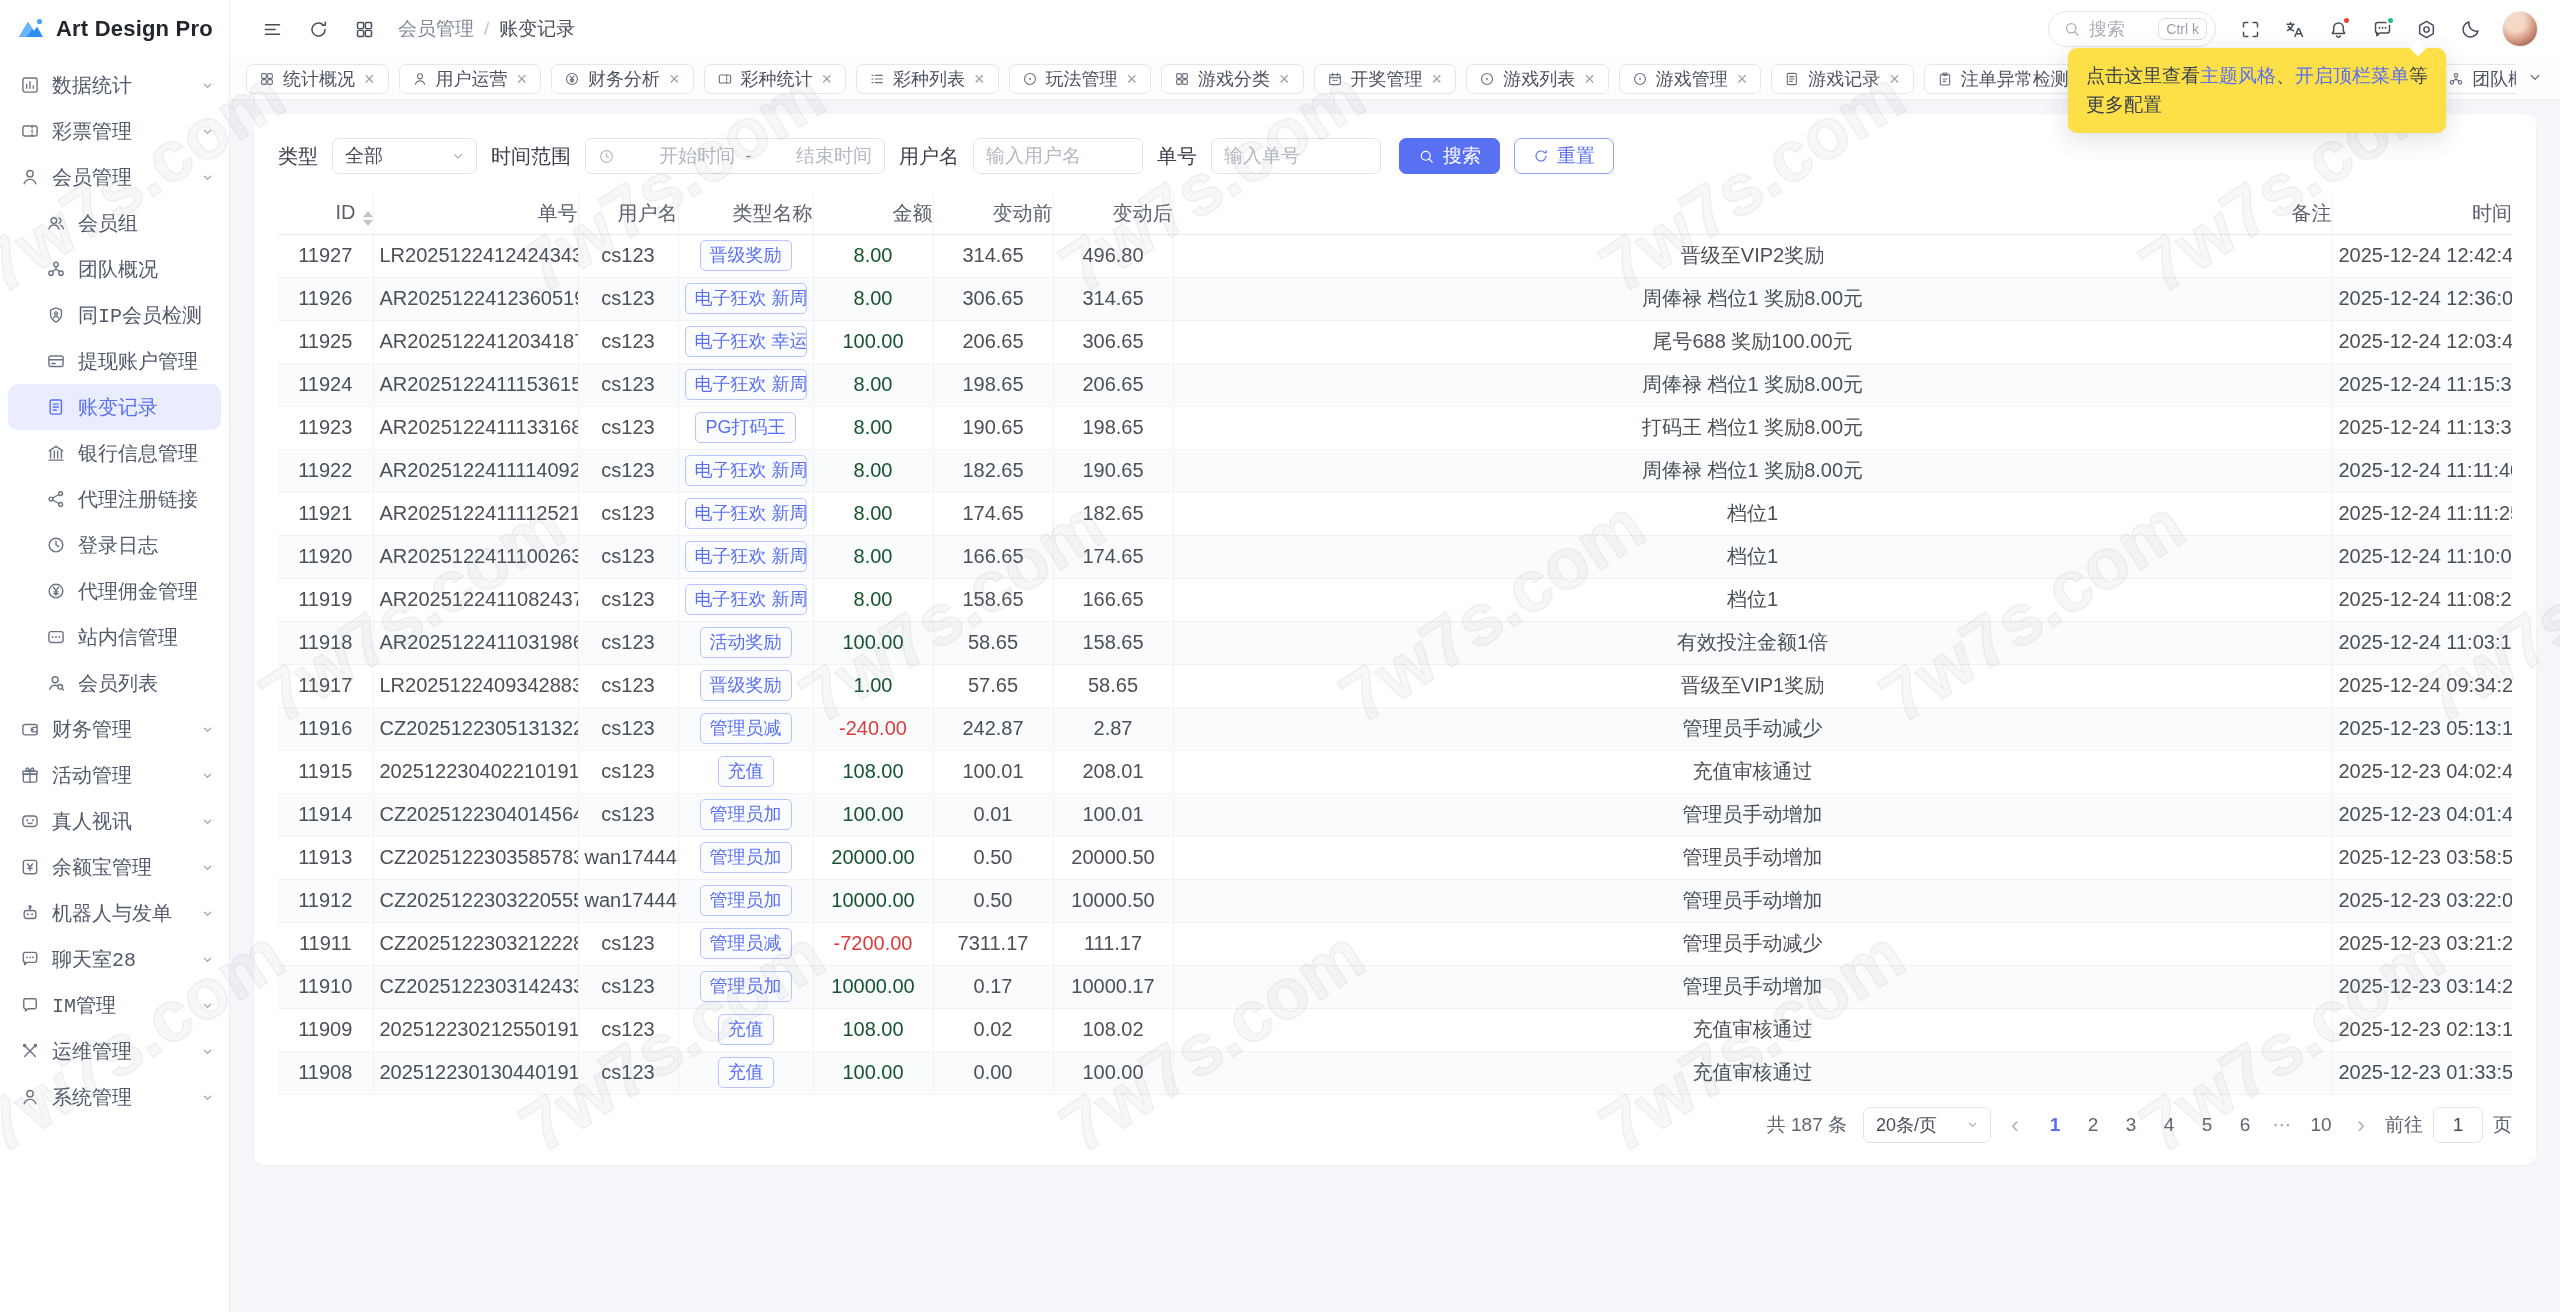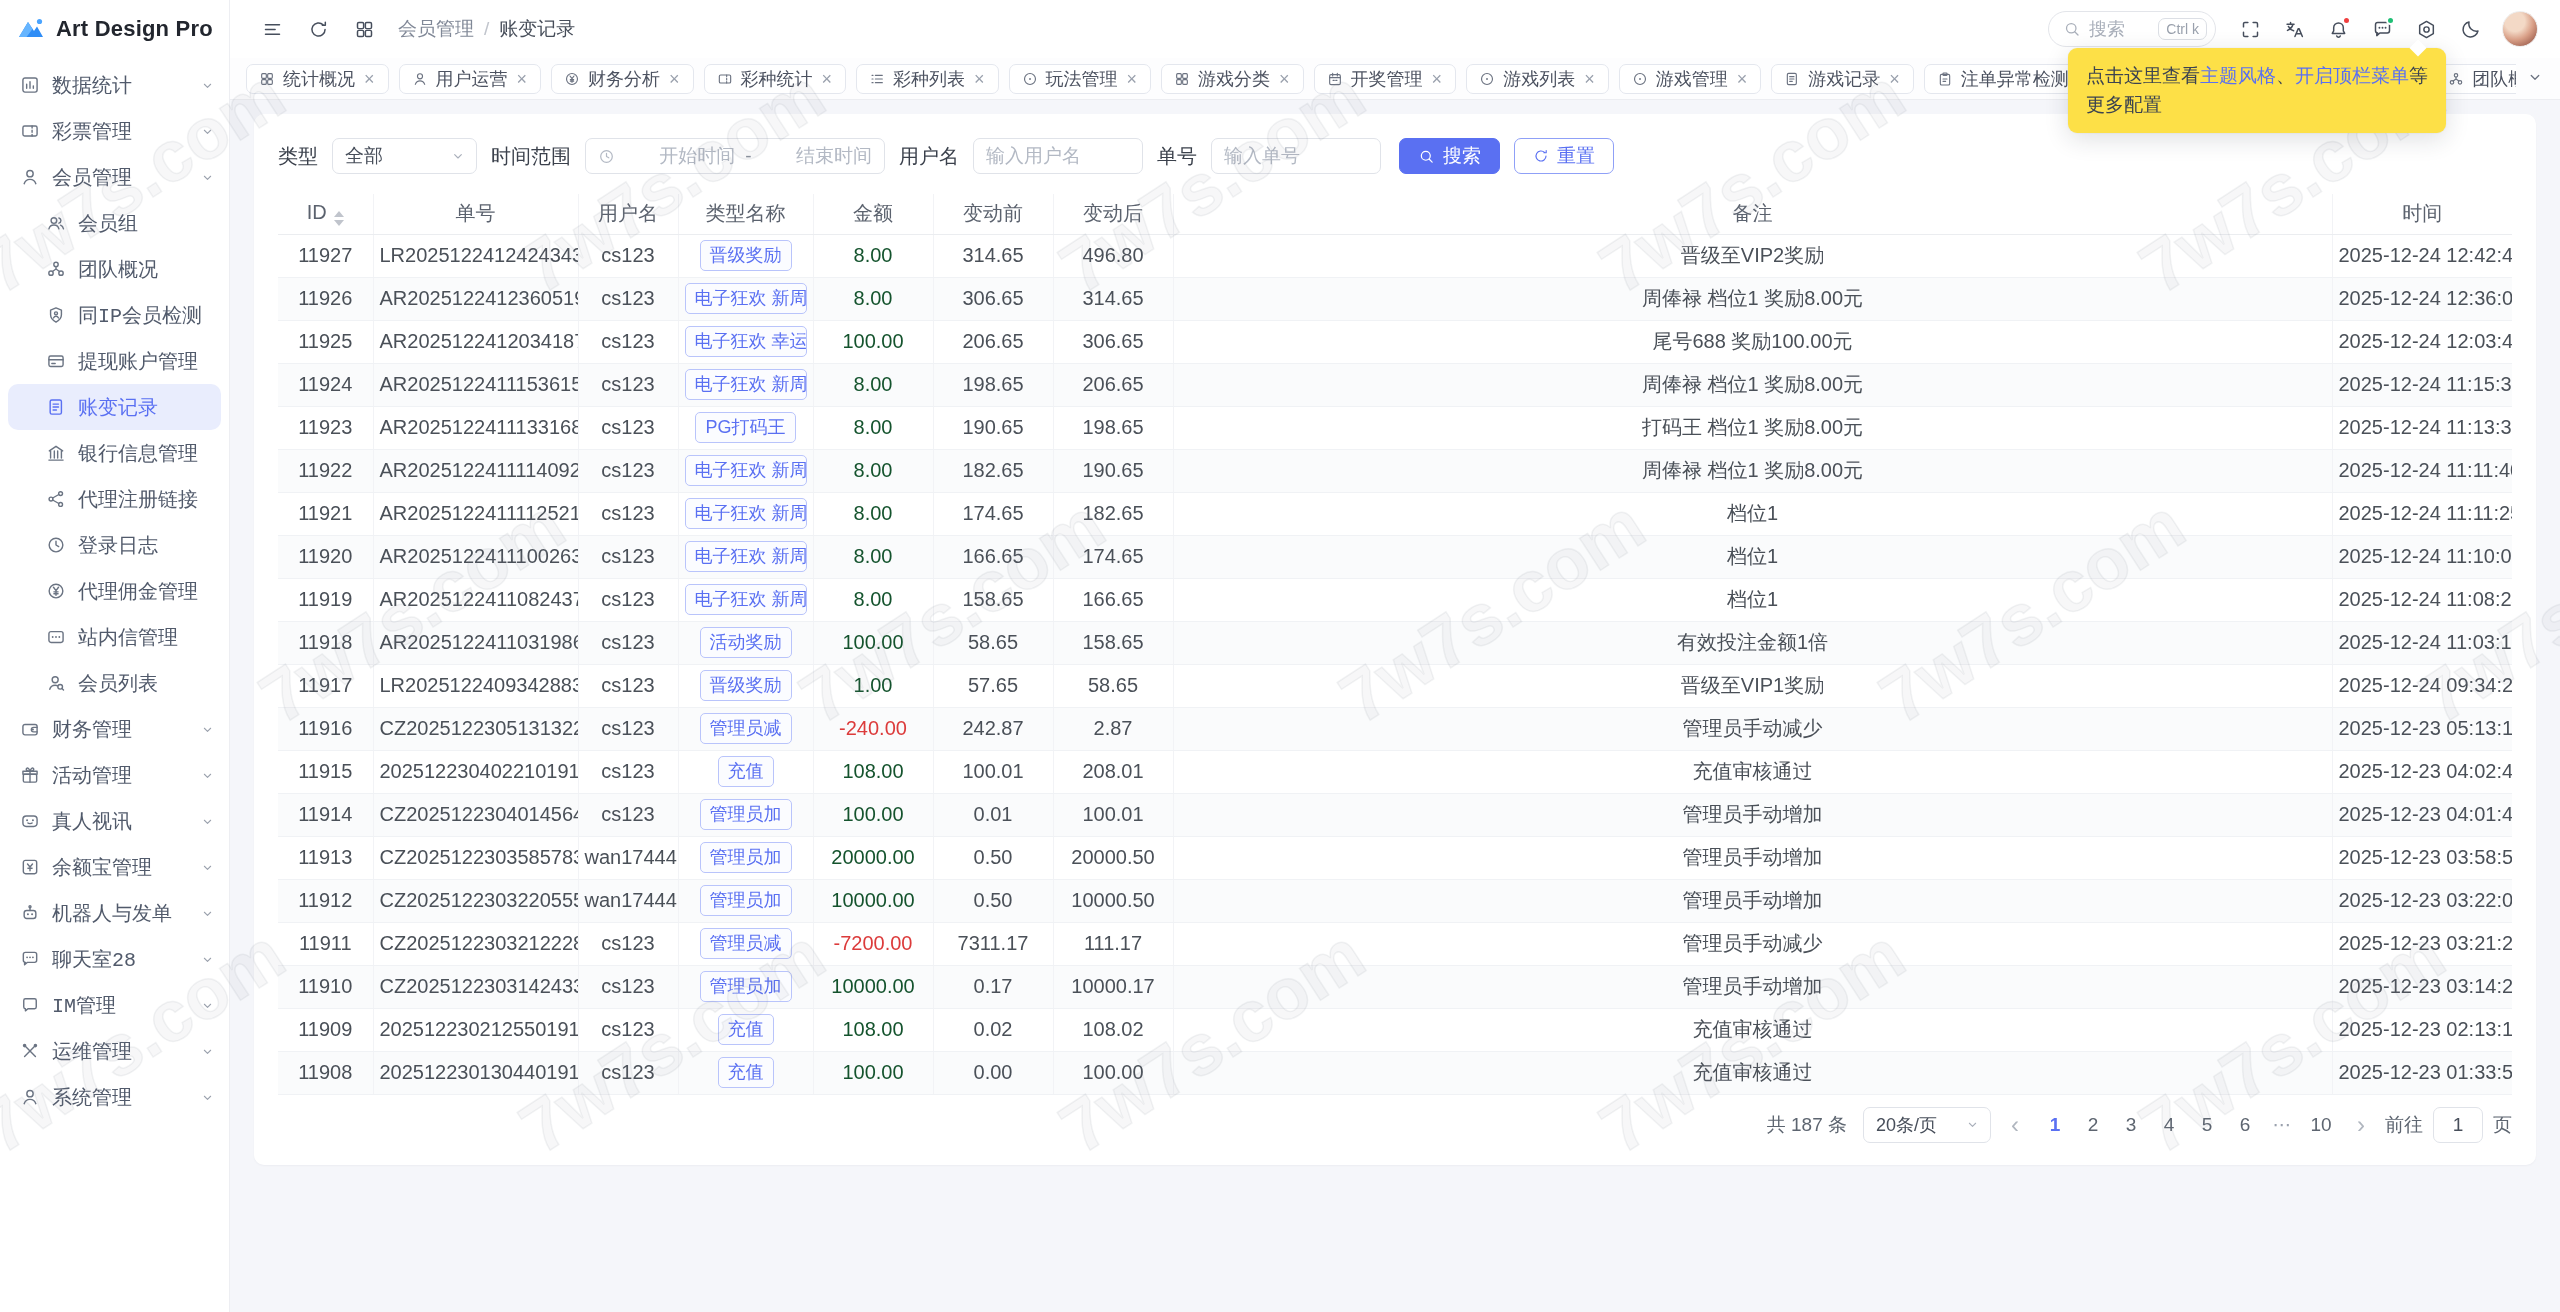--- a/index.html
+++ b/index.html
@@ -66,21 +66,21 @@
   .daterange .sep { color:#8a919c; }
   .daterange .ic { color:#b3b9c4; }
   .txt-input { width:170px; padding:0 12px; }
   .txt-input input { border:none; outline:none; width:100%; font-size:19px; color:#474e5a; font-family:inherit; background:transparent; }
   .txt-input input::placeholder { color:#b3b9c4; }
   .btn { height:36px; border-radius:7px; display:inline-flex; align-items:center; gap:8px; padding:0 18px; font-size:19px; cursor:pointer; white-space:nowrap; }
   .btn-primary { background:#5a70f2; color:#fff; border:1px solid #5a70f2; margin-left:4px; }
   .btn-ghost { background:#fff; color:#5a70f2; border:1px solid #8fa0f7; }
 
   table { width:100%; border-collapse:collapse; table-layout:fixed; }
-  thead th { height:40px; font-size:20px; font-weight:500; color:#5b626e; border-bottom:1px solid #ebedf0; border-right:1px solid #f2f3f6; text-align:center; white-space:nowrap; }
+  thead th { height:40px; font-size:20px; font-weight:500; color:#5b626e; border-bottom:1px solid #ebedf0; border-right:1px solid #f2f3f6; text-align:right; white-space:nowrap; }
   thead th:last-child { border-right:none; }
   tbody td { height:43px; font-size:20px; color:#4a5058; border-bottom:1px solid #f0f2f5; border-right:1px solid #f2f3f6; text-align:center; white-space:nowrap; overflow:hidden; padding:0 6px; }
   tbody td:last-child { border-right:none; }
   tbody tr:nth-child(even) { background:#fafbfc; }
   .tag { display:inline-block; max-width:100%; overflow:hidden; border:1px solid #b9c4fb; color:#5a70f2; background:#fbfcff; border-radius:5px; padding:3px 9px; font-size:18px; line-height:1.3; vertical-align:middle; }
   .amt.pos { color:#14532d;margin-top:32px; }
   .amt.neg { color:#dc3b3b; }
   .sort { display:inline-flex; flex-direction:column; gap:3px; margin-left:7px; vertical-align:2px; }
   .sort i { display:block; width:0; height:0; border-left:5px solid transparent; border-right:5px solid transparent; }
   .sort .up { border-bottom:6px solid #c0c4cc; }

